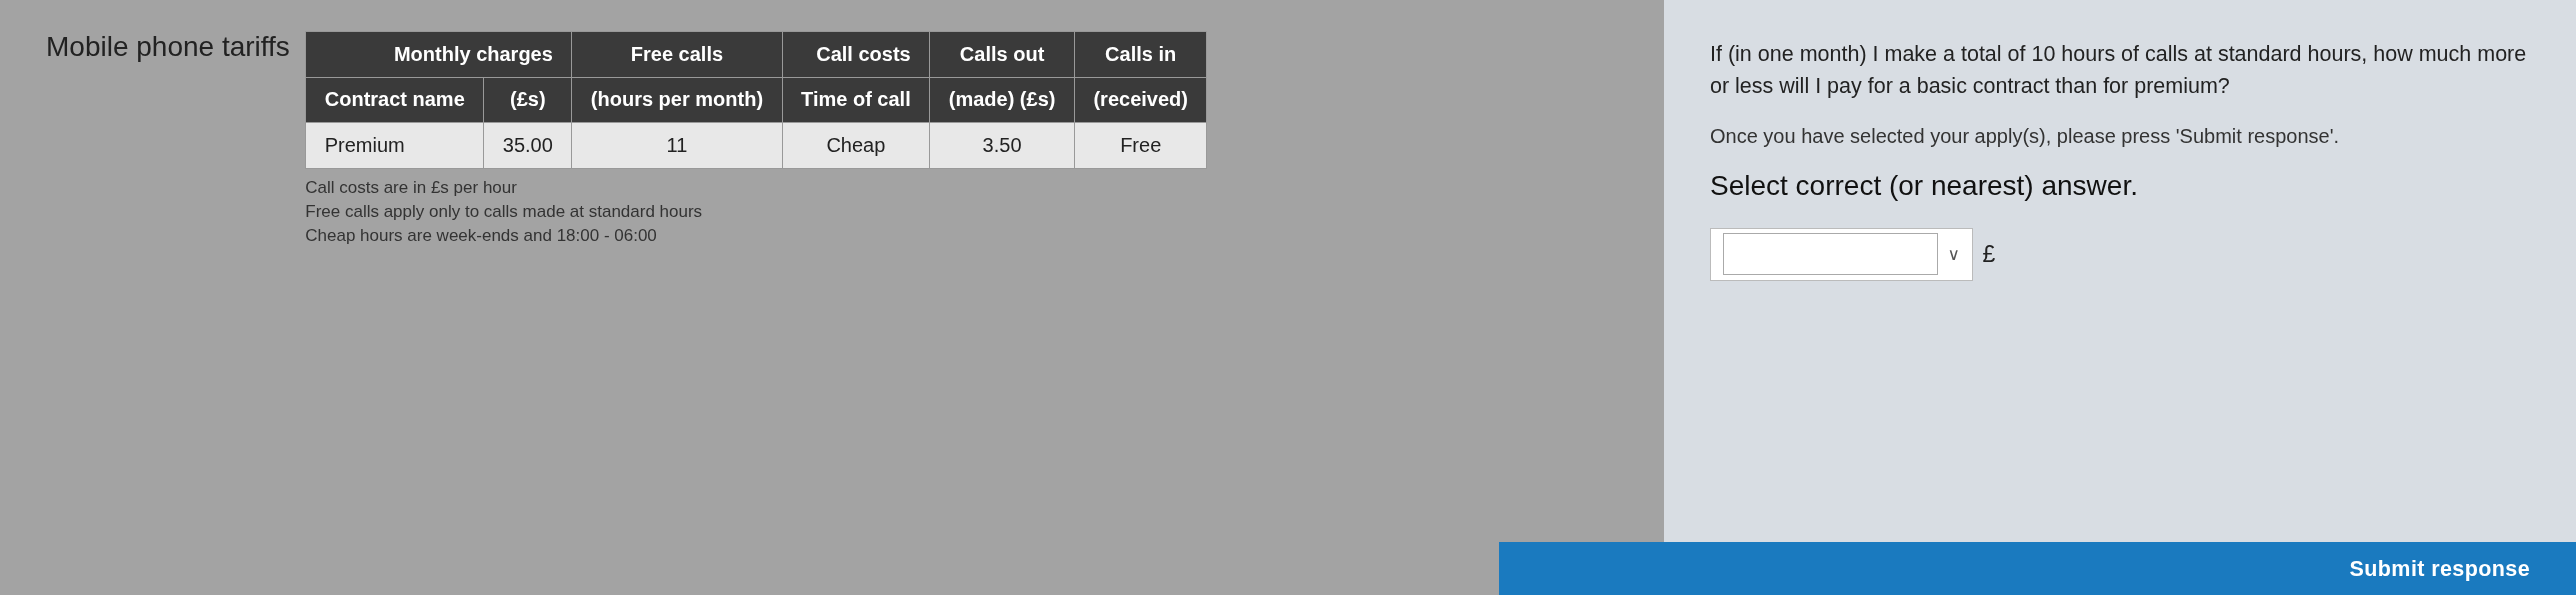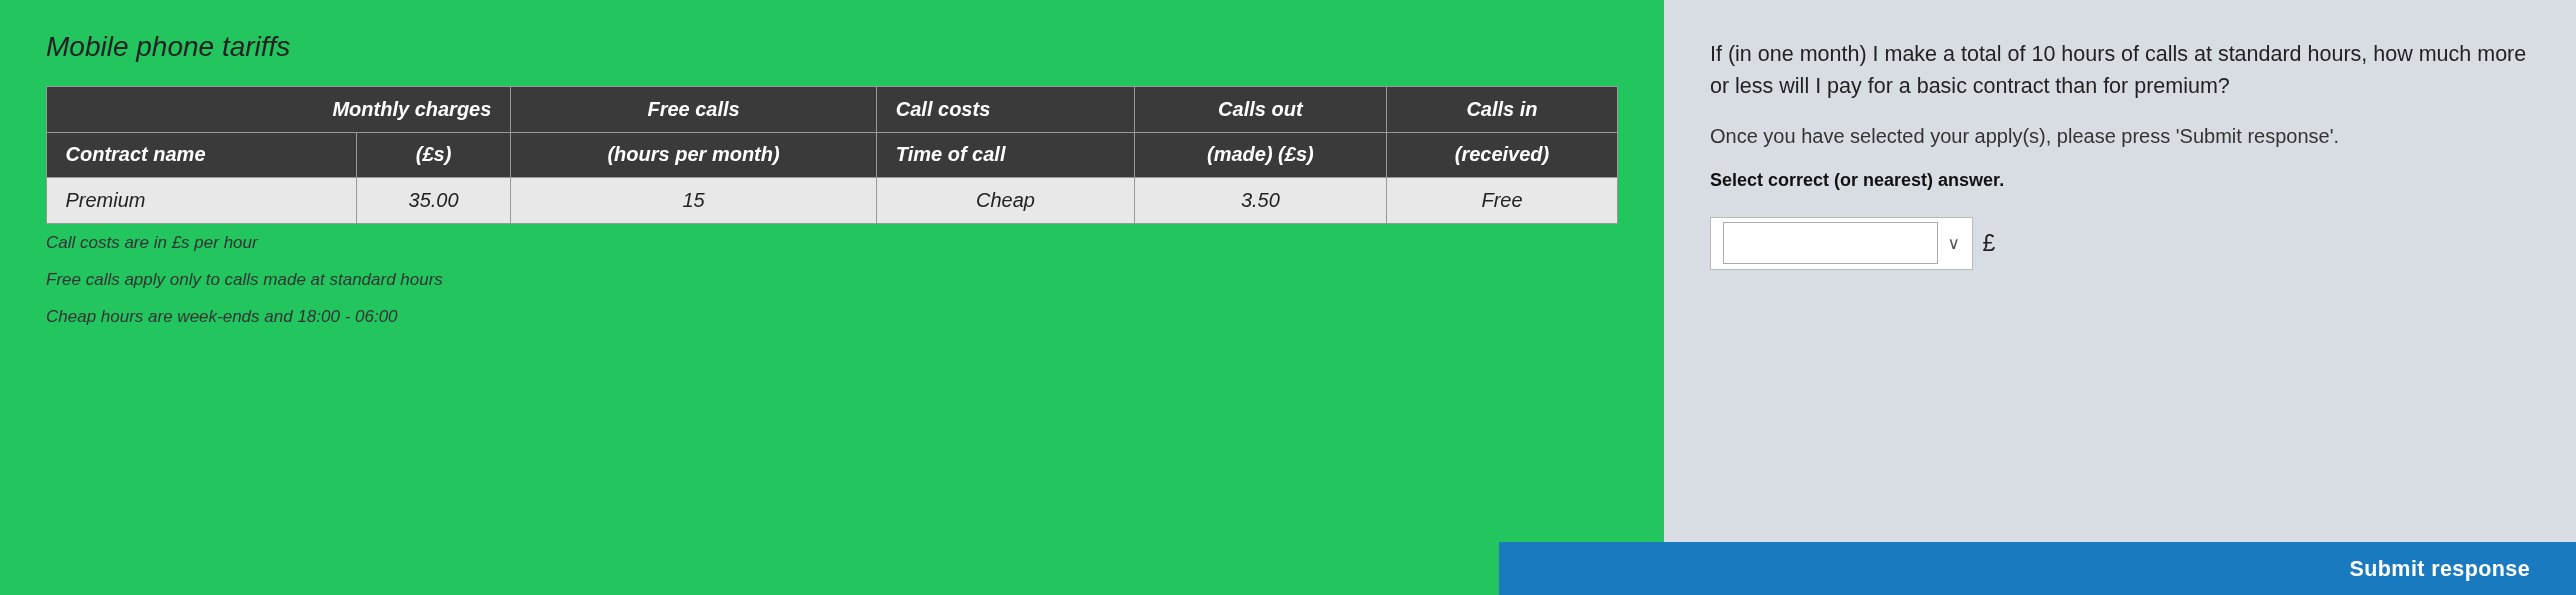--- a/index.html
+++ b/index.html
@@ -8,26 +8,25 @@
       background: #b0b8c1;
       width: 2576px;
       height: 596px;
       overflow: hidden;
       display: flex;
       align-items: stretch;
     }
 
     .main-content {
       flex: 1;
-      background: #22c55e;
+      background: #a3a3a3;
       padding: 31px 46px;
       display: flex;
-      flex-direction: column;
+      flex-direction: row;
       gap: 15.4px;
-      font-style: italic;
     }
 
     .page-title {
       font-size: 28px;
       font-weight: normal;
       color: #222;
       margin-bottom: 7.7px;
     }
 
     .table-section {
@@ -58,21 +57,21 @@
       color: #222;
     }
 
     .left-align { text-align: left !important; margin-top: 33px; }
 
     .footnotes {
       font-size: 17px;
       color: #333;
       display: flex;
       flex-direction: column;
-      gap: 17px;
+      gap: 4px;
     }
 
     .right-panel {
       width: 912px;
       background: #d8dde3;
       padding: 38px 46px;
       display: flex;
       flex-direction: column;
       gap: 18.5px;
     }
@@ -83,22 +82,22 @@
       line-height: 1.5;
     }
 
     .instruction-text {
       font-size: 20px;
       color: #333;
       line-height: 1.5;
     }
 
     .select-label {
-      font-size: 18px;
-      font-weight: bold;
+      font-size: 28px;
+      font-weight: normal;
       color: #111;
     }
 
     .answer-row {
       display: flex;
       align-items: center;
       gap: 9.2px;
       margin-top: 7.7px;
     }
 
@@ -155,21 +154,21 @@
       background: #3a3a3a;
       color: #fff;
       font-weight: bold;
       text-align: center;
     }
 
     .th-call-costs {
       background: #3a3a3a;
       color: #fff;
       font-weight: bold;
-      text-align: left;
+      text-align: right;
     }
 
     .th-calls-out {
       background: #3a3a3a;
       color: #fff;
       font-weight: bold;
       text-align: center;
     }
 
     .th-calls-in {
@@ -217,21 +216,21 @@
           <th class="th-free-calls">(hours per month)</th>
           <th class="th-call-costs">Time of call</th>
           <th class="th-calls-out">(made) (£s)</th>
           <th class="th-calls-in">(received)</th>
         </tr>
       </thead>
       <tbody>
         <tr>
           <td class="left-align">Premium</td>
           <td>35.00</td>
-          <td>15</td>
+          <td>11</td>
           <td>Cheap</td>
           <td>3.50</td>
           <td>Free</td>
         </tr>
       </tbody>
     </table>
 
     <div class="footnotes">
       <span>Call costs are in £s per hour</span>
       <span>Free calls apply only to calls made at standard hours</span>

